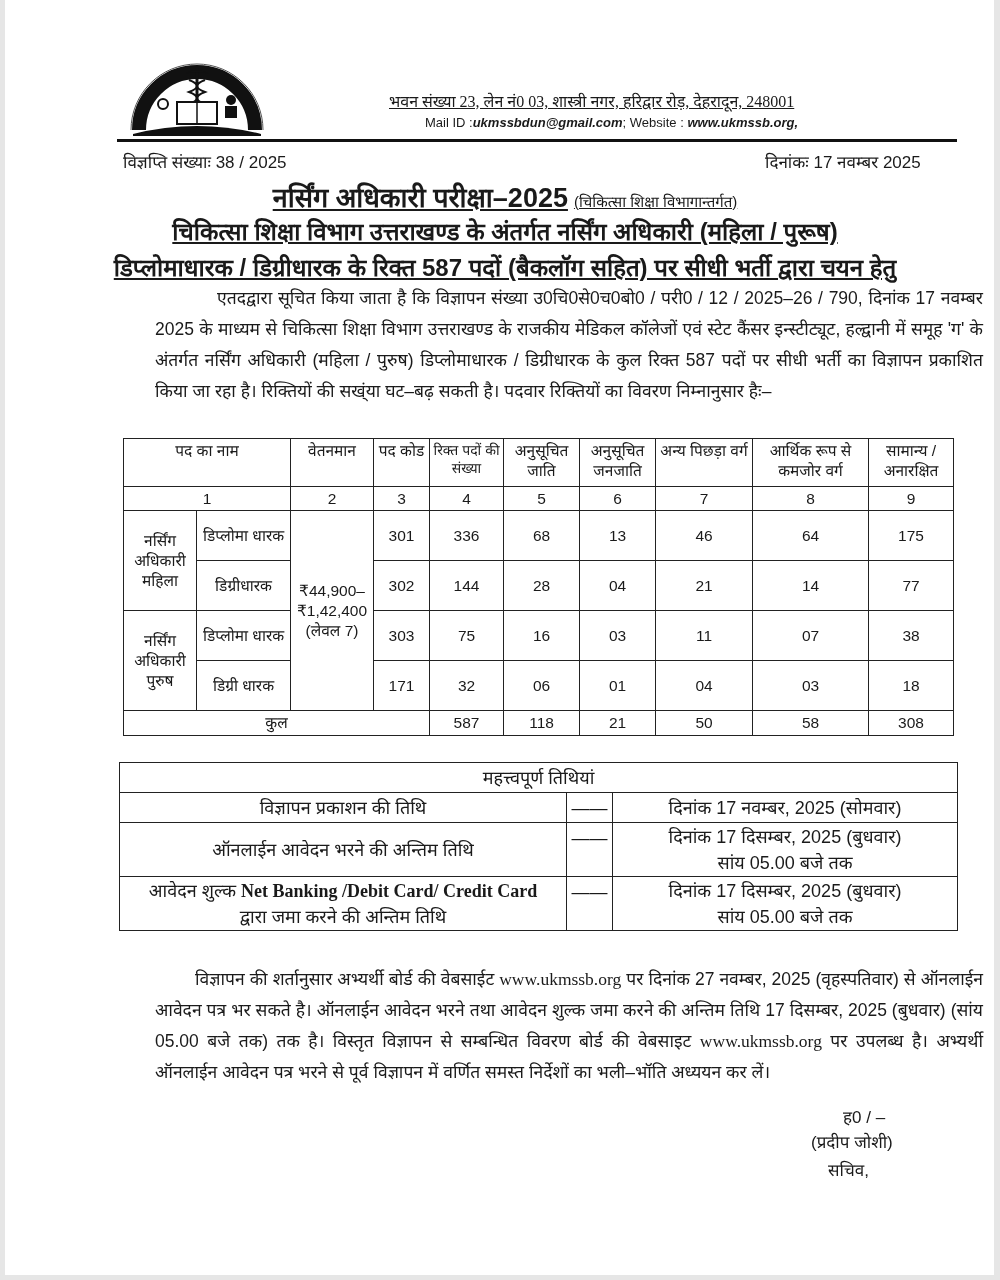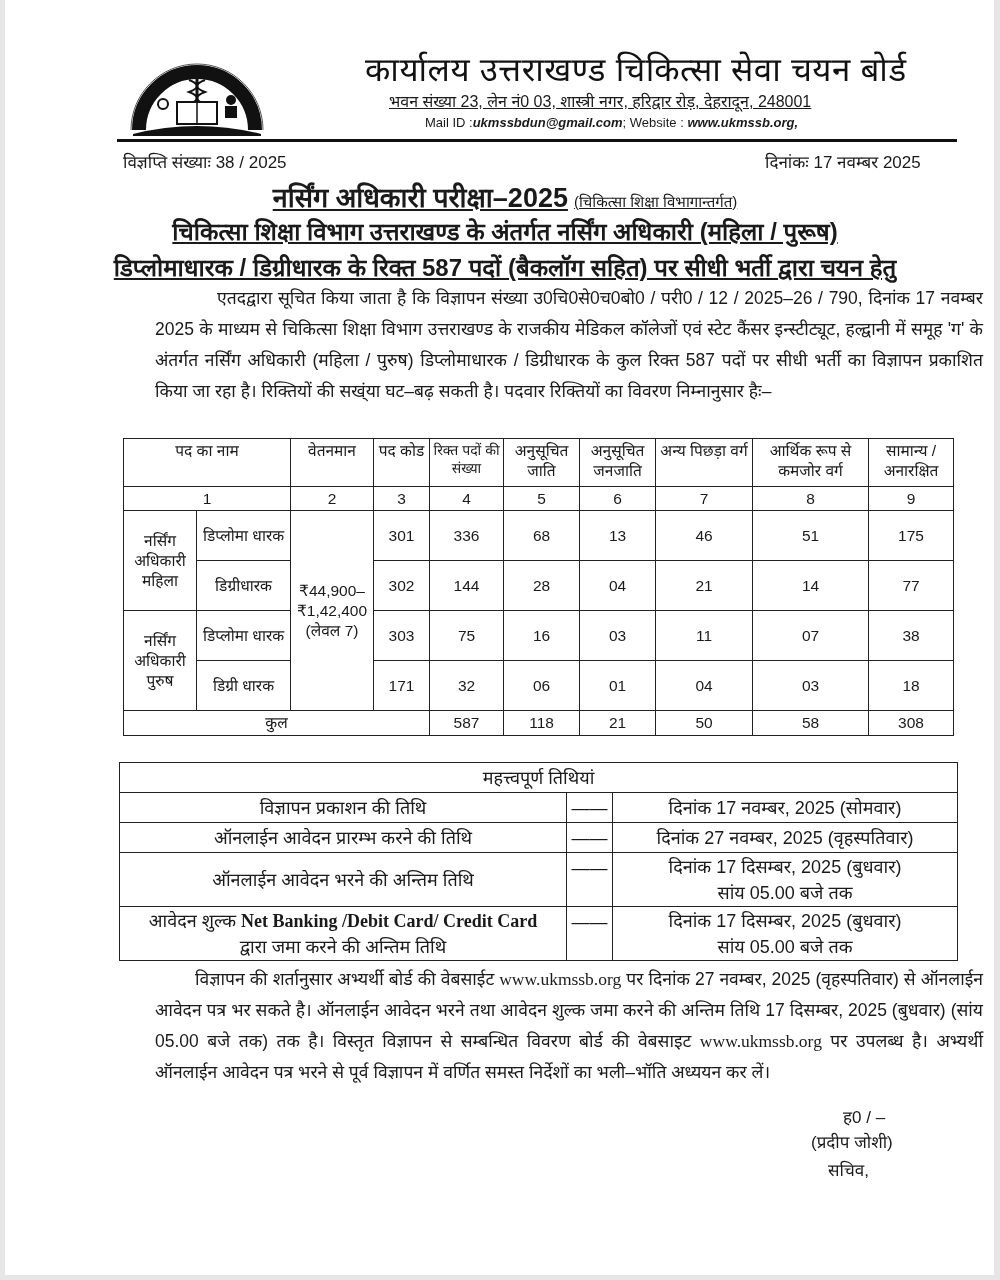--- a/index.html
+++ b/index.html
@@ -19,20 +19,21 @@
 
   
   .logo { left: 122px; top: 38px; width: 140px; height: 98px; }
   .org-title {
     left: 360px; top: 46px; font-size: 33px; letter-spacing: 0.5px;
     white-space: nowrap; color: #111;
   }
   .org-address {
     left: 384px; top: 90px; font-size: 16px; text-decoration: underline;
     white-space: nowrap;
+    font-family: Liberation Serif, serif;
   }
   .org-contact {
     left: 420px; top: 115px; font-size: 13px; white-space: nowrap;
   }
   .org-contact b { font-style: italic; font-weight: bold; }
   .header-rule {
     left: 112px; top: 139px; width: 840px; height: 3px; background: #111;
   }
 
   .notice-no { left: 118px; top: 150px; font-size: 17px; white-space: nowrap; }
@@ -115,21 +116,20 @@
       <rect x="50" y="64" width="40" height="22" fill="#fff" stroke="#111" stroke-width="2"></rect>
       <line x1="70" y1="64" x2="70" y2="86" stroke="#111" stroke-width="1.5"></line>
       <circle cx="36" cy="66" r="5" fill="none" stroke="#111" stroke-width="2"></circle>
       <circle cx="104" cy="62" r="5" fill="#111"></circle>
       <rect x="98" y="68" width="12" height="12" fill="#111"></rect>
       <text x="22" y="86" font-size="12" font-weight="bold" fill="#fff">+</text>
       <text x="112" y="86" font-size="12" font-weight="bold" fill="#fff">+</text>
     </svg>
   </div>
 
-  <div class="abs org-title">कार्यालय उत्तराखण्ड चिकित्सा सेवा चयन बोर्ड</div>
   <div class="abs org-address">भवन संख्या 23, लेन नं0 03, शास्त्री नगर, हरिद्वार रोड़, देहरादून, 248001</div>
   <div class="abs org-contact">
     <span>Mail ID :</span><b>ukmssbdun@gmail.com</b><span>; Website : </span><b>www.ukmssb.org,</b>
   </div>
   <div class="abs header-rule"></div>
 
   <div class="abs notice-no">विज्ञप्ति संख्याः  38 / 2025</div>
   <div class="abs notice-date">दिनांकः 17 नवम्बर 2025</div>
 
   <div class="abs exam-title">
@@ -178,21 +178,21 @@
     </tr>
     <tr class="r-data">
       <td rowspan="2">नर्सिंग अधिकारी महिला</td>
       <td>डिप्लोमा धारक</td>
       <td rowspan="4">₹44,900– ₹1,42,400 (लेवल 7)</td>
       <td>301</td>
       <td>336</td>
       <td>68</td>
       <td>13</td>
       <td>46</td>
-      <td>51</td>
+      <td>64</td>
       <td>175</td>
     </tr>
     <tr class="r-data">
       <td>डिग्रीधारक</td>
       <td>302</td>
       <td>144</td>
       <td>28</td>
       <td>04</td>
       <td>21</td>
       <td>14</td>
@@ -238,25 +238,20 @@
         <col style="width:345px">
       </colgroup>
     <tbody>
         <tr class="d-head">
       <td colspan="3">महत्त्वपूर्ण तिथियां</td>
     </tr>
     <tr class="d-row1">
       <td>विज्ञापन प्रकाशन की तिथि</td>
       <td class="dash">——</td>
       <td>दिनांक 17 नवम्बर, 2025 (सोमवार)</td>
-    </tr>
-    <tr class="d-row2">
-      <td>ऑनलाईन आवेदन प्रारम्भ करने की तिथि</td>
-      <td class="dash">——</td>
-      <td>दिनांक 27 नवम्बर, 2025 (वृहस्पतिवार)</td>
     </tr>
     <tr class="d-row3">
       <td>ऑनलाईन आवेदन भरने की अन्तिम तिथि</td>
       <td class="dash">——</td>
       <td>
         <div>दिनांक 17 दिसम्बर, 2025 (बुधवार)</div>
         <div>सांय 05.00 बजे तक</div>
       </td>
     </tr>
     <tr class="d-row4">

